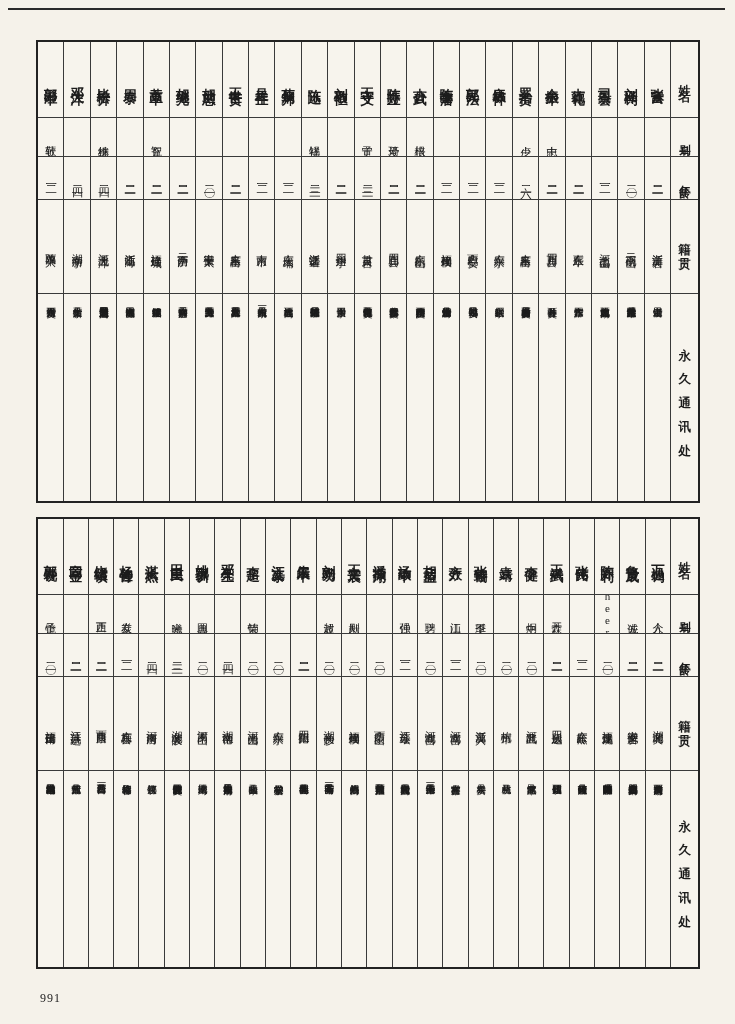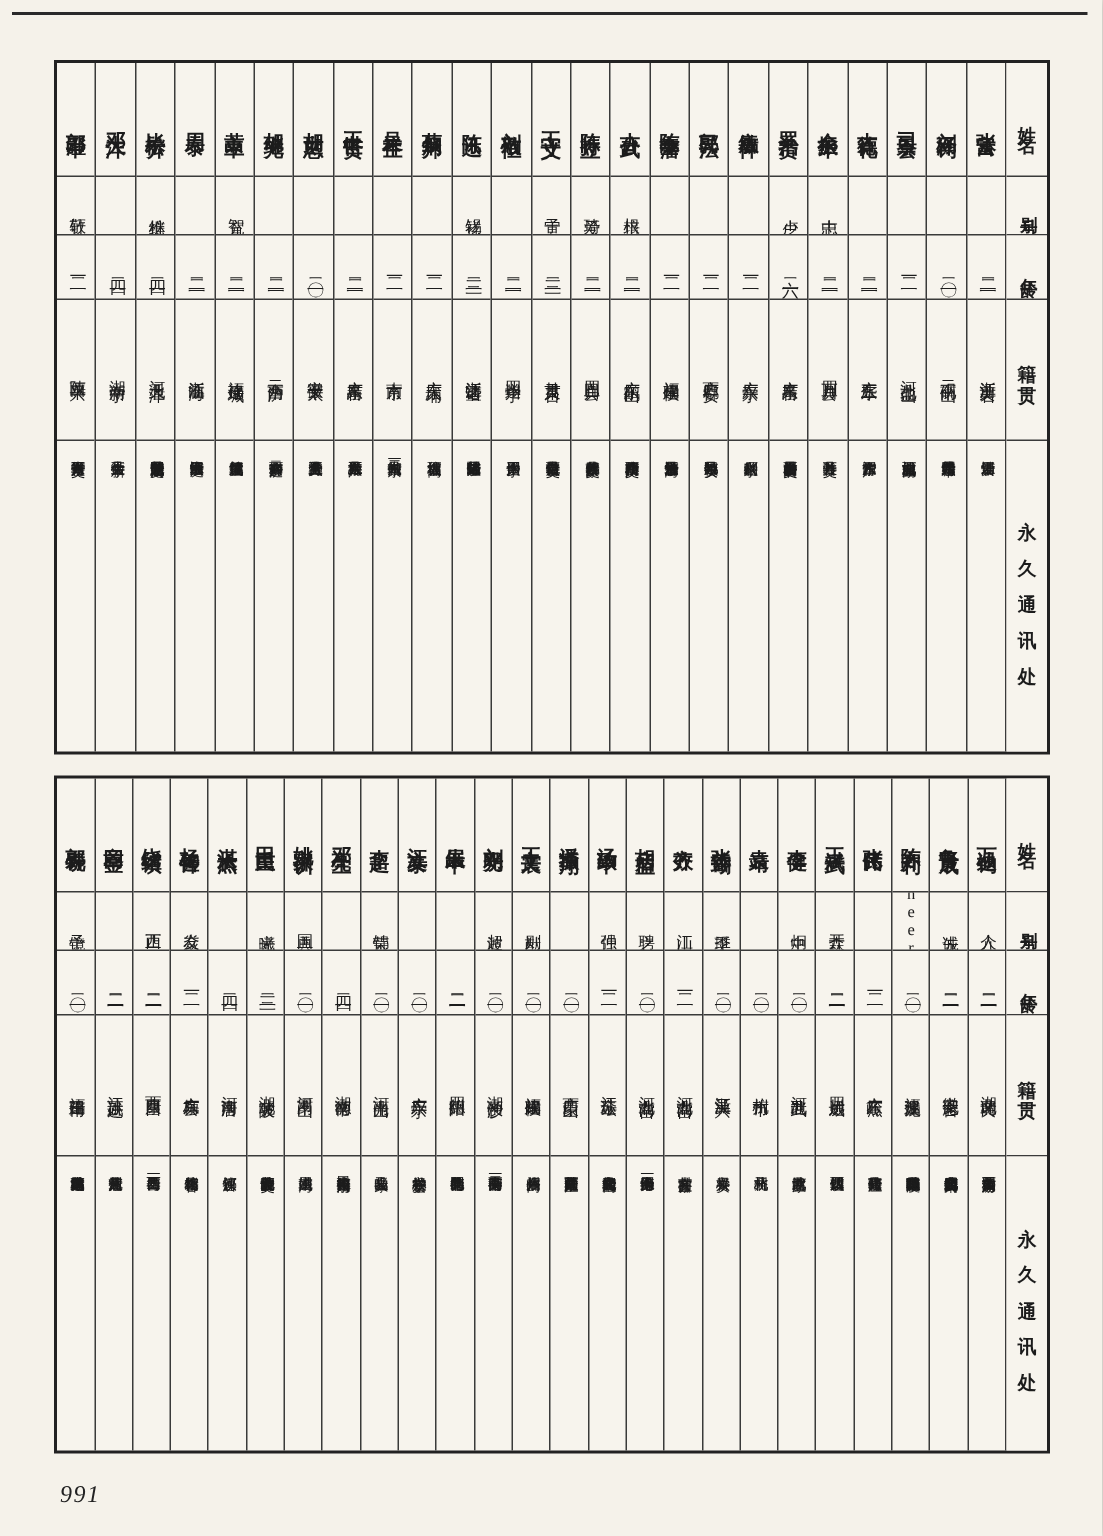--- a/index.html
+++ b/index.html
@@ -92,24 +92,23 @@
   .header-col .native-cell{letter-spacing:14px;}
   .header-col .address-cell{
     justify-content:center;
     padding-top:0;
     font-size:12.5px;
     letter-spacing:24px;
   }
   .page-number{
     position:absolute;
     left:40px;bottom:18px;
-    font-size:16px;
+    font-size:12px;
     letter-spacing:1px;
     color:#222;
-    font-style:italic;
   }
 </style>
 </head>
 <body>
 
 <div class="page">
   <div class="top-rule"></div>
 
   <div class="content">
 

